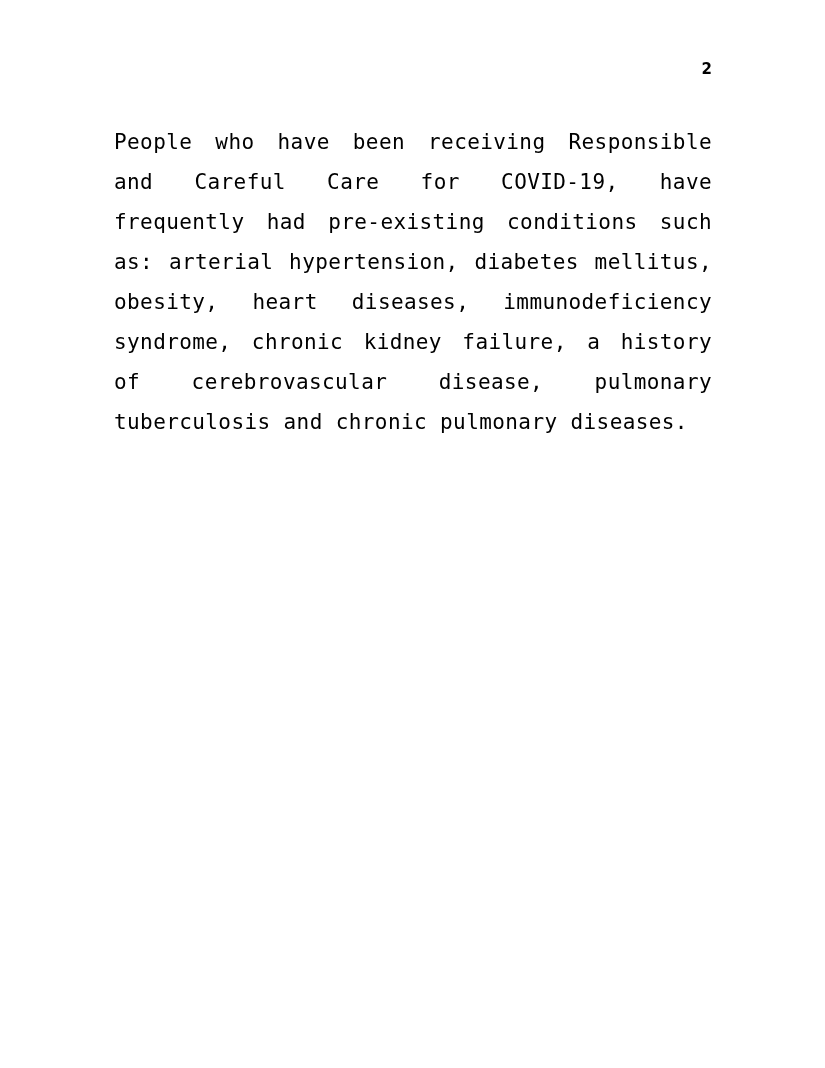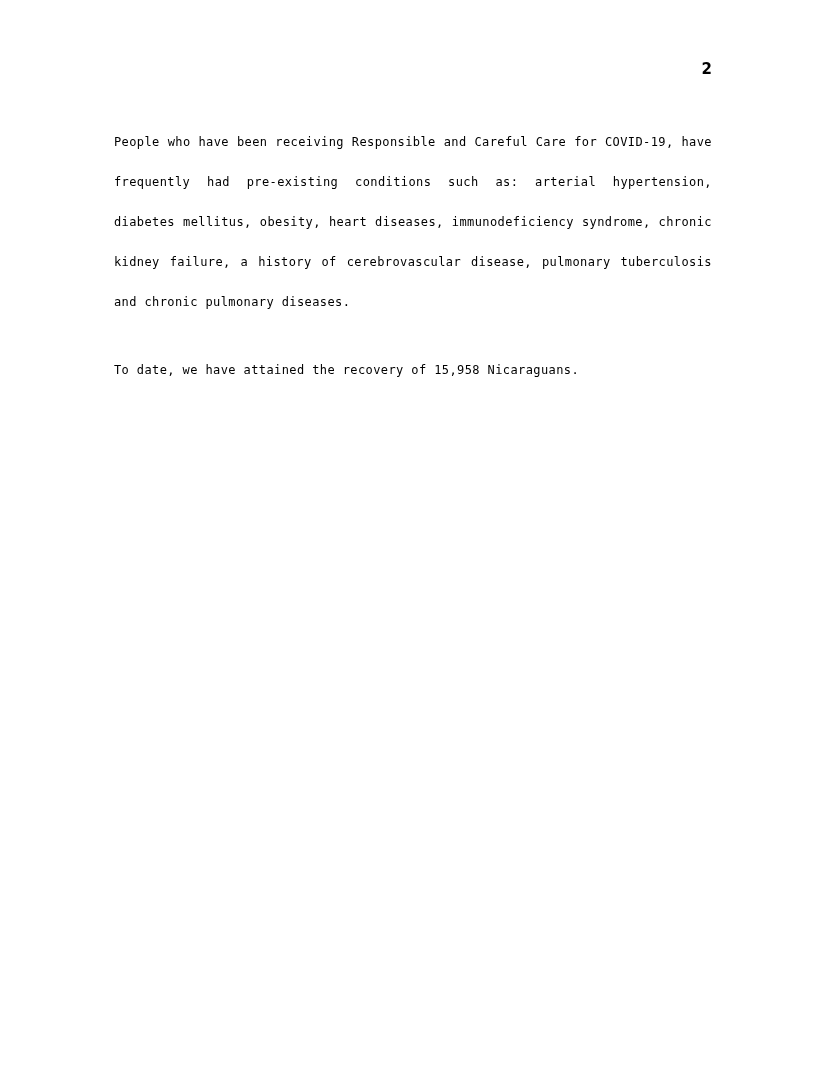--- a/index.html
+++ b/index.html
@@ -30,36 +30,35 @@
     font-weight: bold;
     line-height: 1;
   }
   .content {
     position: absolute;
     top: 122px;
     left: 114px;
     width: 598px;
   }
   .para {
-    font-size: 12px;
+    font-size: 21px;
     line-height: 40px;
     text-align: justify;
     text-justify: inter-word;
     letter-spacing: 0.4px;
     margin: 0 0 28px 0;
   }
   .para:last-child {
     margin-bottom: 0;
   }
 </style>
 </head>
 <body>
 
 <div class="page">
 
   <div class="page-number">2</div>
 
   <div class="content">
     <p class="para">People who have been receiving Responsible and Careful Care for COVID-19, have frequently had pre-existing conditions such as: arterial hypertension, diabetes mellitus, obesity, heart diseases, immunodeficiency syndrome, chronic kidney failure, a history of cerebrovascular disease, pulmonary tuberculosis and chronic pulmonary diseases.</p>
-    <p class="para">To date, we have attained the recovery of 15,958 Nicaraguans.</p>
   </div>
 
 </div>
 
 </body></html>

